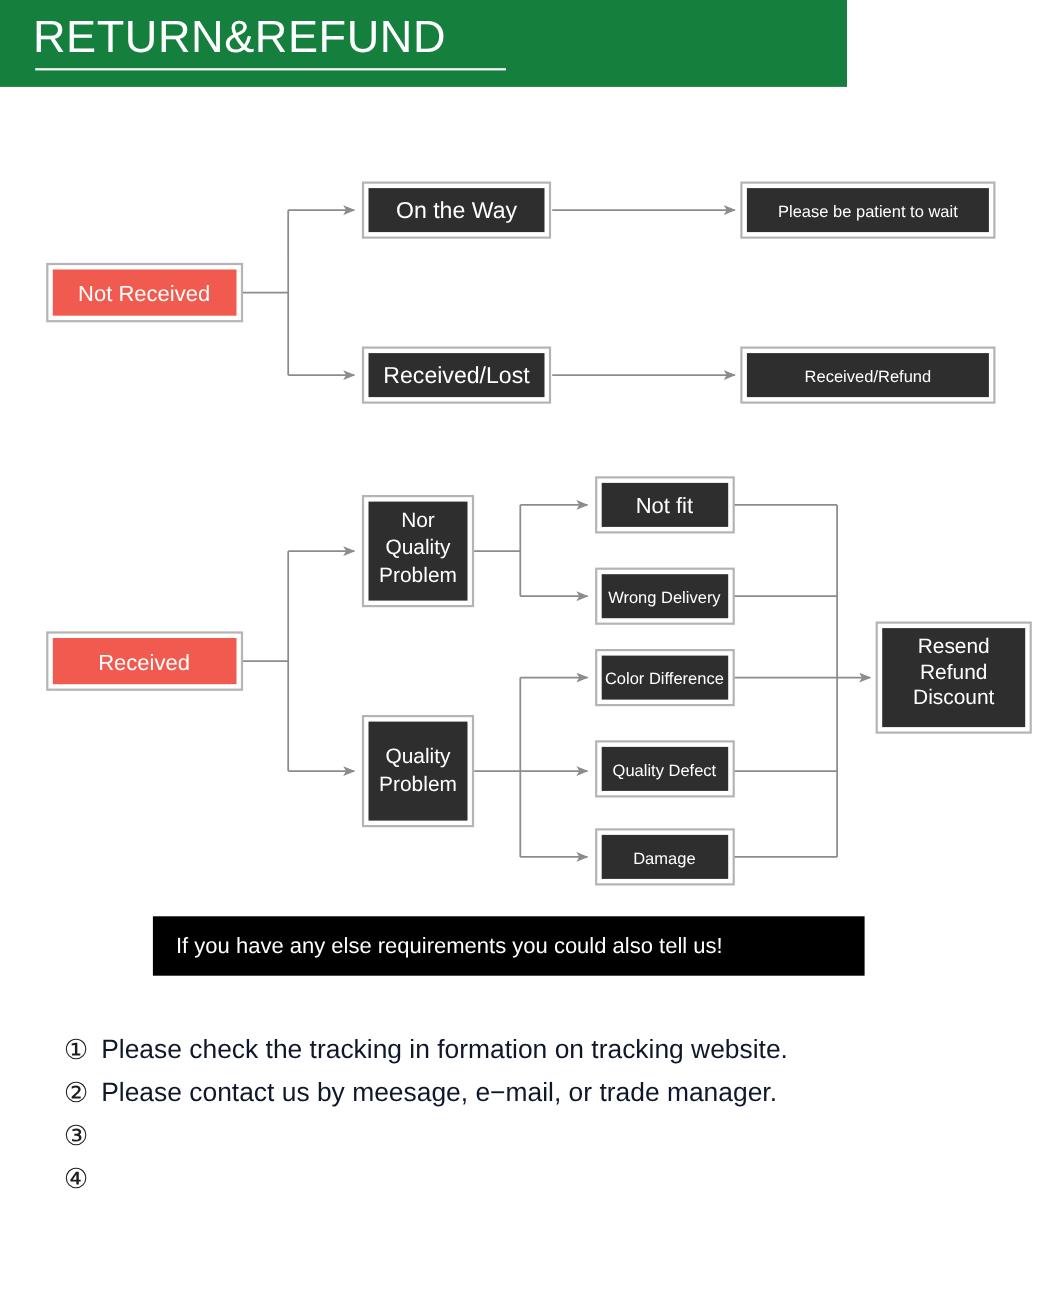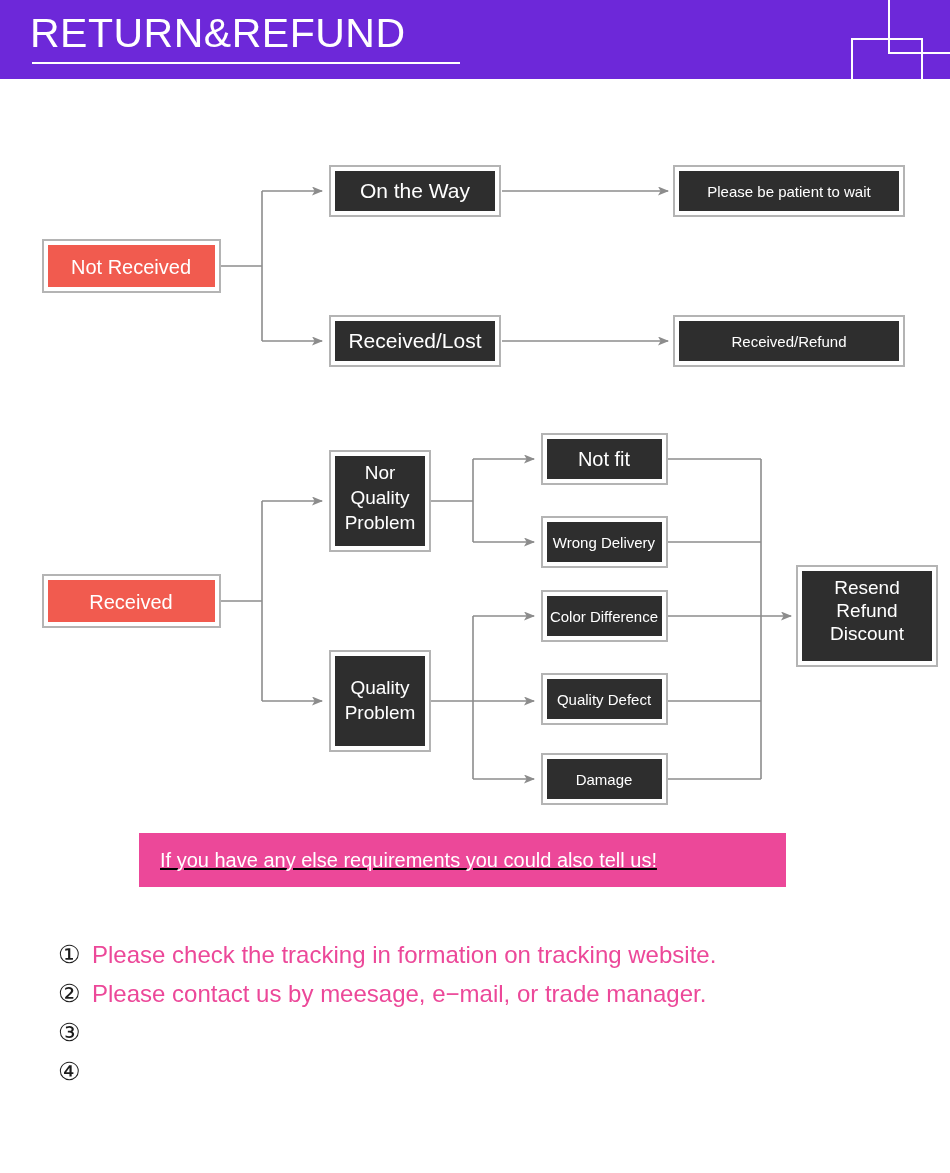--- a/index.html
+++ b/index.html
@@ -11,22 +11,22 @@
     width: 950px; height: 1173px;
     font-family: "Liberation Sans", sans-serif;
     position: relative;
     overflow: hidden;
   }
 
   
   #header {
     position: absolute;
     left: 0; top: 0;
-    width: 950px; height: 79px;
-    background: #6d28d9;
+    width: 770px; height: 79px;
+    background: #15803d;
     overflow: hidden;
   }
   #header-title {
     position: absolute;
     left: 30px; top: 10px;
     font-size: 41px;
     letter-spacing: 0.5px;
     color: #ffffff;
     font-weight: 400;
     font-family: "Liberation Sans", sans-serif;
@@ -63,24 +63,23 @@
     text-anchor: middle;
   }
   .conn { stroke: #8c8c8c; stroke-width: 1.6; fill: none; }
   .arrowhead { fill: #8c8c8c; }
 
   
   #callout {
     position: absolute;
     left: 139px; top: 833px;
     width: 647px; height: 54px;
-    background: #ec4899;
+    background: #000000;
     display: flex;
     align-items: center;
-    text-decoration: underline;
   }
   #callout-text {
     color: #ffffff;
     font-size: 20px;
     padding-left: 21px;
     font-family: "Liberation Sans", sans-serif;
     white-space: nowrap;
   }
 
   
@@ -98,21 +97,21 @@
     width: 34px;
     flex: 0 0 34px;
     font-size: 25px;
     line-height: 34px;
     color: #1c1c1c;
     font-family: "DejaVu Sans", sans-serif;
   }
   .note-text {
     font-size: 24px;
     line-height: 34px;
-    color: #ec4899;
+    color: #0f172a;
     font-family: "Liberation Sans", sans-serif;
     white-space: pre-line;
   }
 </style>
 </head>
 <body>
 
 <div id="header">
   <div id="header-title">RETURN&amp;REFUND</div>
   <div id="header-underline"></div>

